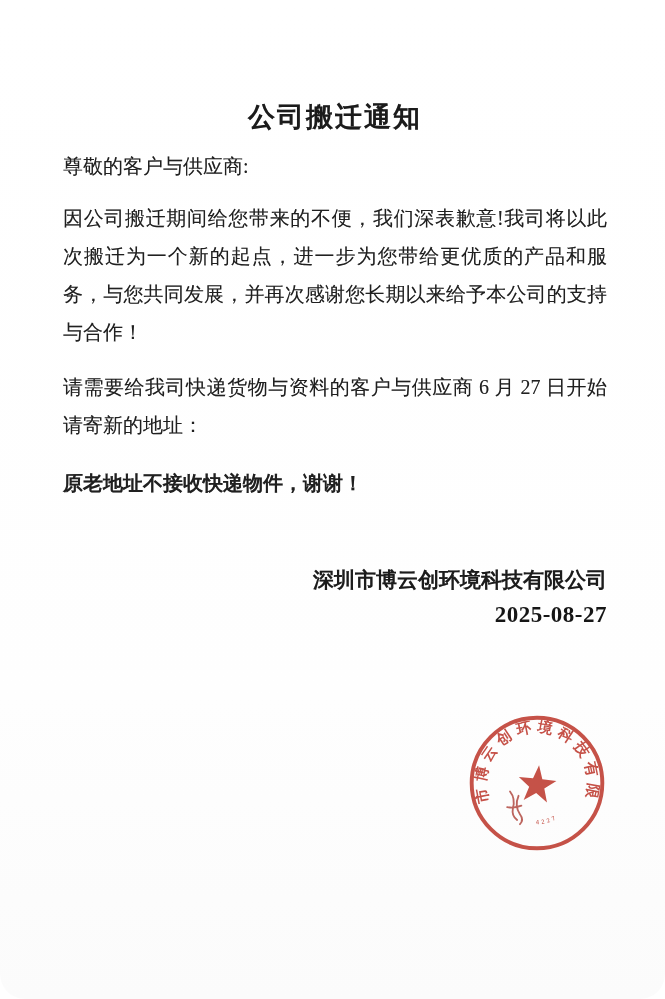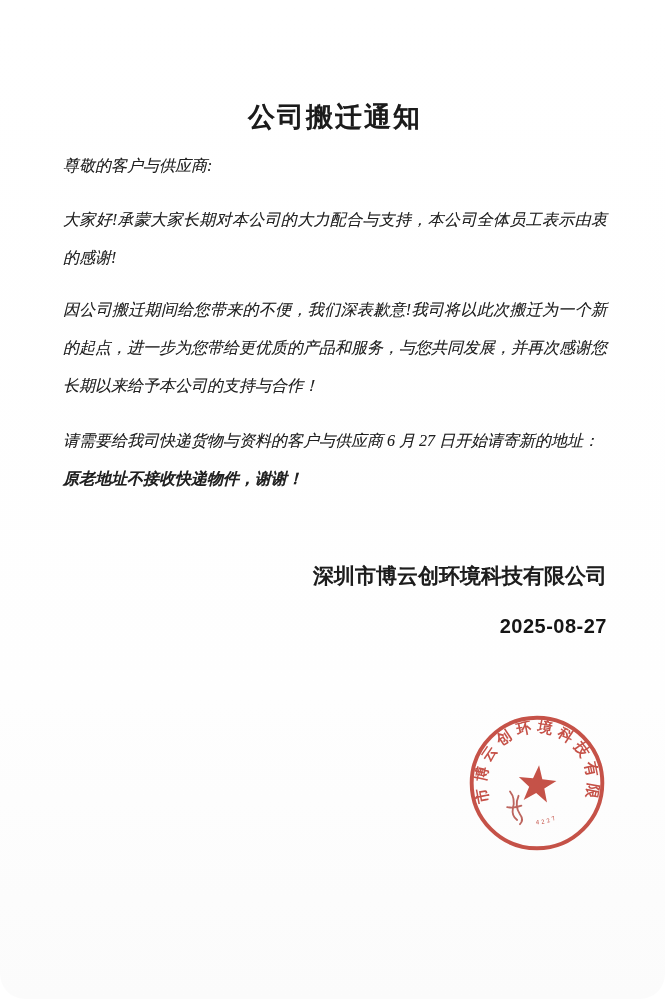--- a/index.html
+++ b/index.html
@@ -22,49 +22,48 @@
     margin-top: 100px;
     font-size: 27px;
     line-height: 34px;
     font-weight: 700;
     text-align: center;
     letter-spacing: 2px;
     color: #1b1b1b;
     text-shadow: 0 0 0.5px rgba(0,0,0,0.35);
   }
   .para {
-    font-size: 16px;
+    font-size: 20px;
     line-height: 38px;
     text-align: justify;
     color: #202020;
     text-shadow: 0 0 0.4px rgba(0,0,0,0.3);
-    font-style: italic;
   }
   .salutation { margin-top: 13px; }
   .m-p1 { margin-top: 16px; }
   .m-p2 { margin-top: 19px; }
   .m-p3 { margin-top: 14px; }
   .m-p4 { margin-top: 17px; }
   .m-p5 { margin-top: 16px; }
-  .m-p6 { font-weight: 600; }
+  .m-p6 { margin-top: 20px; font-weight: 600; }
   .signature-block {
     margin-top: 59px;
     text-align: right;
   }
   .signature-company {
     font-size: 21px;
     line-height: 38px;
     font-weight: 600;
     color: #1c1c1c;
     text-shadow: 0 0 0.4px rgba(0,0,0,0.3);
   }
   .signature-date {
-    margin-top: 18px;
-    font-family: Liberation Sans, sans-serif;
-    font-size: 20px;
+    margin-top: 3px;
+    font-family: Liberation Serif, serif;
+    font-size: 23px;
     line-height: 26px;
     font-weight: 700;
     color: #161616;
     letter-spacing: 0.5px;
   }
   .stamp {
     position: absolute;
     left: 466px;
     top: 712px;
     width: 142px;
@@ -91,21 +90,20 @@
 </head>
 <body>
 
 <div class="page">
   <div class="content">
 
     <h1 class="doc-title">公司搬迁通知</h1>
 
     <p class="para salutation">尊敬的客户与供应商:</p>
 
-    <p class="para m-p1">大家好!承蒙大家长期对本公司的大力配合与支持，本公司全体员工表示由衷的感谢!</p>
 
 
     <p class="para m-p3">因公司搬迁期间给您带来的不便，我们深表歉意!我司将以此次搬迁为一个新的起点，进一步为您带给更优质的产品和服务，与您共同发展，并再次感谢您长期以来给予本公司的支持与合作！</p>
 
     <p class="para m-p4">请需要给我司快递货物与资料的客户与供应商 6 月 27 日开始请寄新的地址：</p>
 
 
     <p class="para m-p6">原老地址不接收快递物件，谢谢！</p>
 
     <div class="signature-block">

